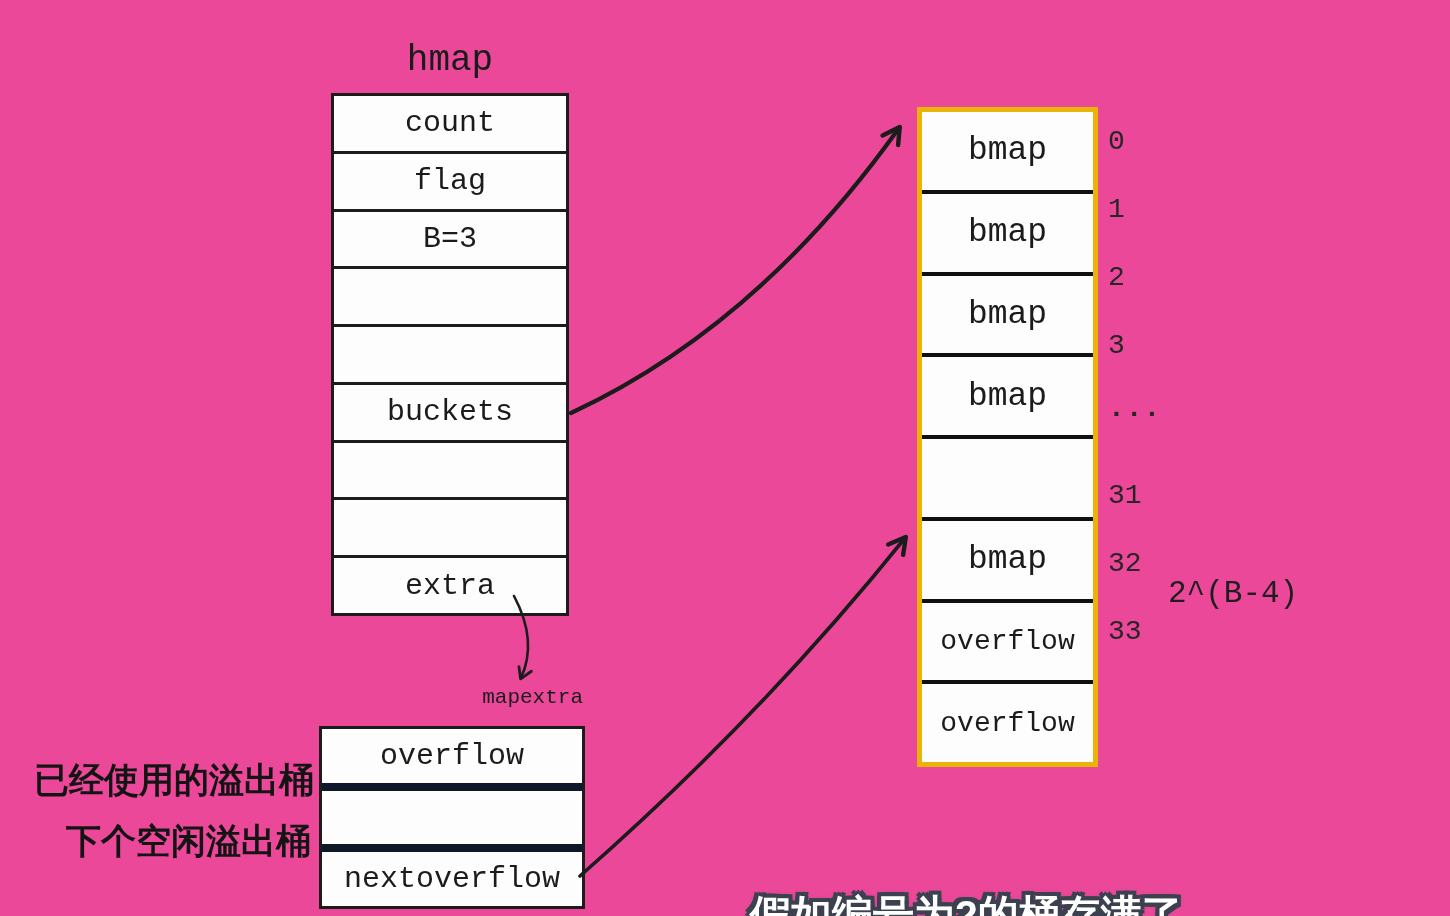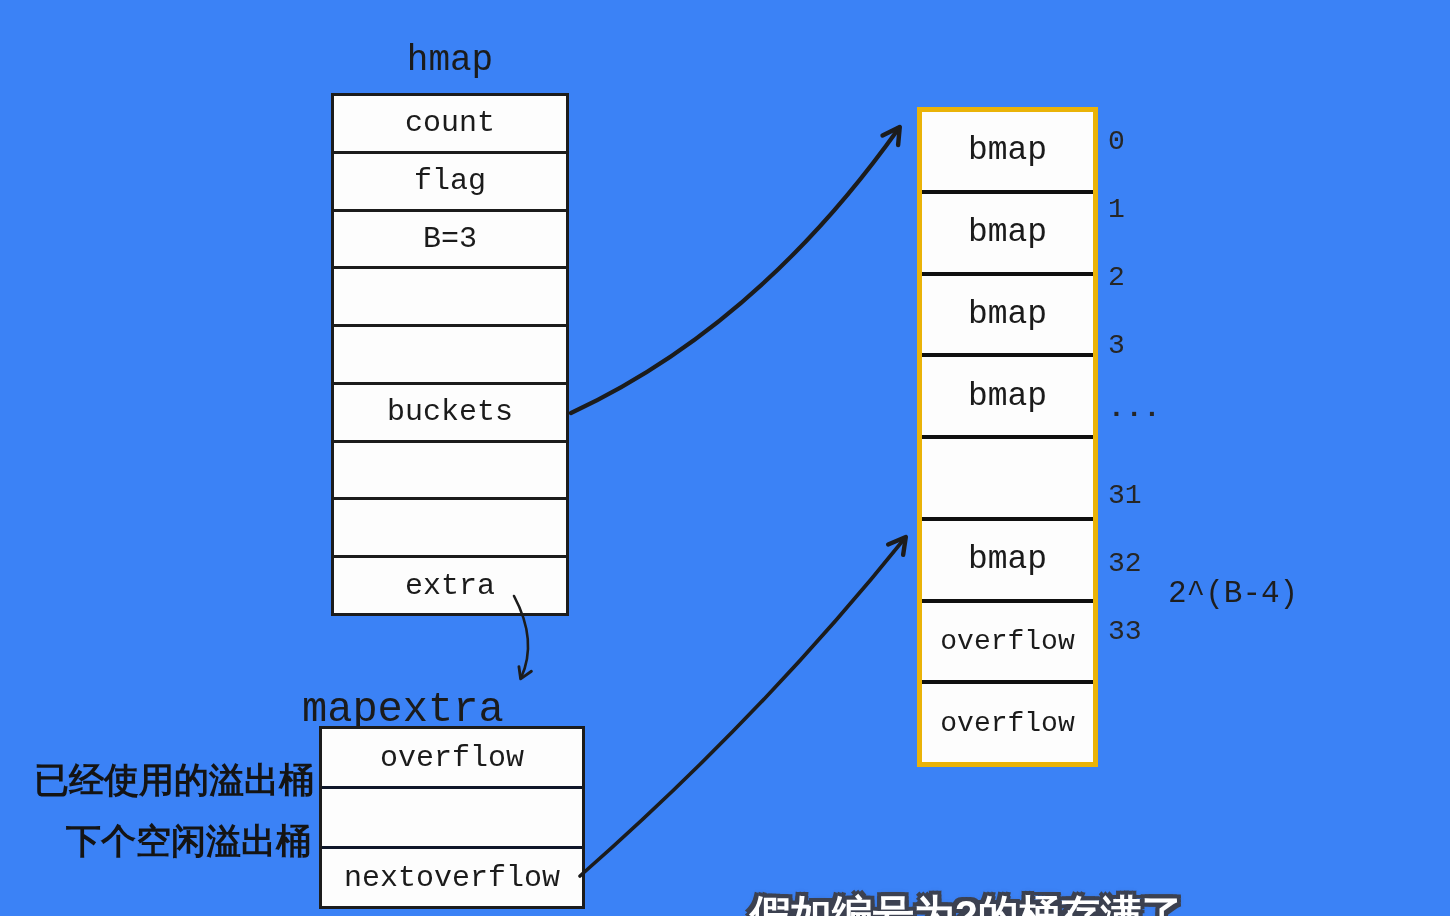--- a/index.html
+++ b/index.html
@@ -1,19 +1,19 @@
 <!DOCTYPE html>
 <html><head>
 <meta charset="utf-8">
 <style>
   html,body{margin:0;padding:0;}
   #page{
     position:relative;
     width:1450px;height:916px;
-    background:#3b82f6;
+    background:#ec4899;
     overflow:hidden;
     font-family:"Liberation Mono","DejaVu Sans Mono",monospace;
     color:#1b1b1b;
   }
   .abs{position:absolute;}
 
   
   .struct{
     box-sizing:border-box;
     display:flex;flex-direction:column;
@@ -58,29 +58,29 @@
     font-size:28px;color:#262626;
   }
   #bucket-indexes .idx.dots{font-weight:bold;letter-spacing:1px;align-items:flex-start;padding-top:14px;}
 
   #size-note{
     left:1168px;top:576px;font-size:31px;color:#1e1e1e;
   }
 
   
   #mapextra-title{
-    left:302px;top:686px;width:266px;
-    text-align:left;font-size:42px;
+    left:317px;top:686px;width:266px;
+    text-align:right;font-size:21px;
   }
   #mapextra-table{
     left:319px;top:726px;width:266px;height:183px;
     border:3px solid #1c1c1c;
   }
   #mapextra-table .row{font-size:30px;}
-  #mapextra-table .row + .row{border-top:3px solid #0f172a;}
+  #mapextra-table .row + .row{border-top:8px solid #0f172a;}
 
   
   .cn-label{
     font-family:"Liberation Serif","DejaVu Serif",serif;
     font-weight:bold;
     font-size:35px;color:#141414;
     text-align:right;
     white-space:nowrap;
   }
   #label-used-overflow{left:18px;top:757px;width:296px;}

